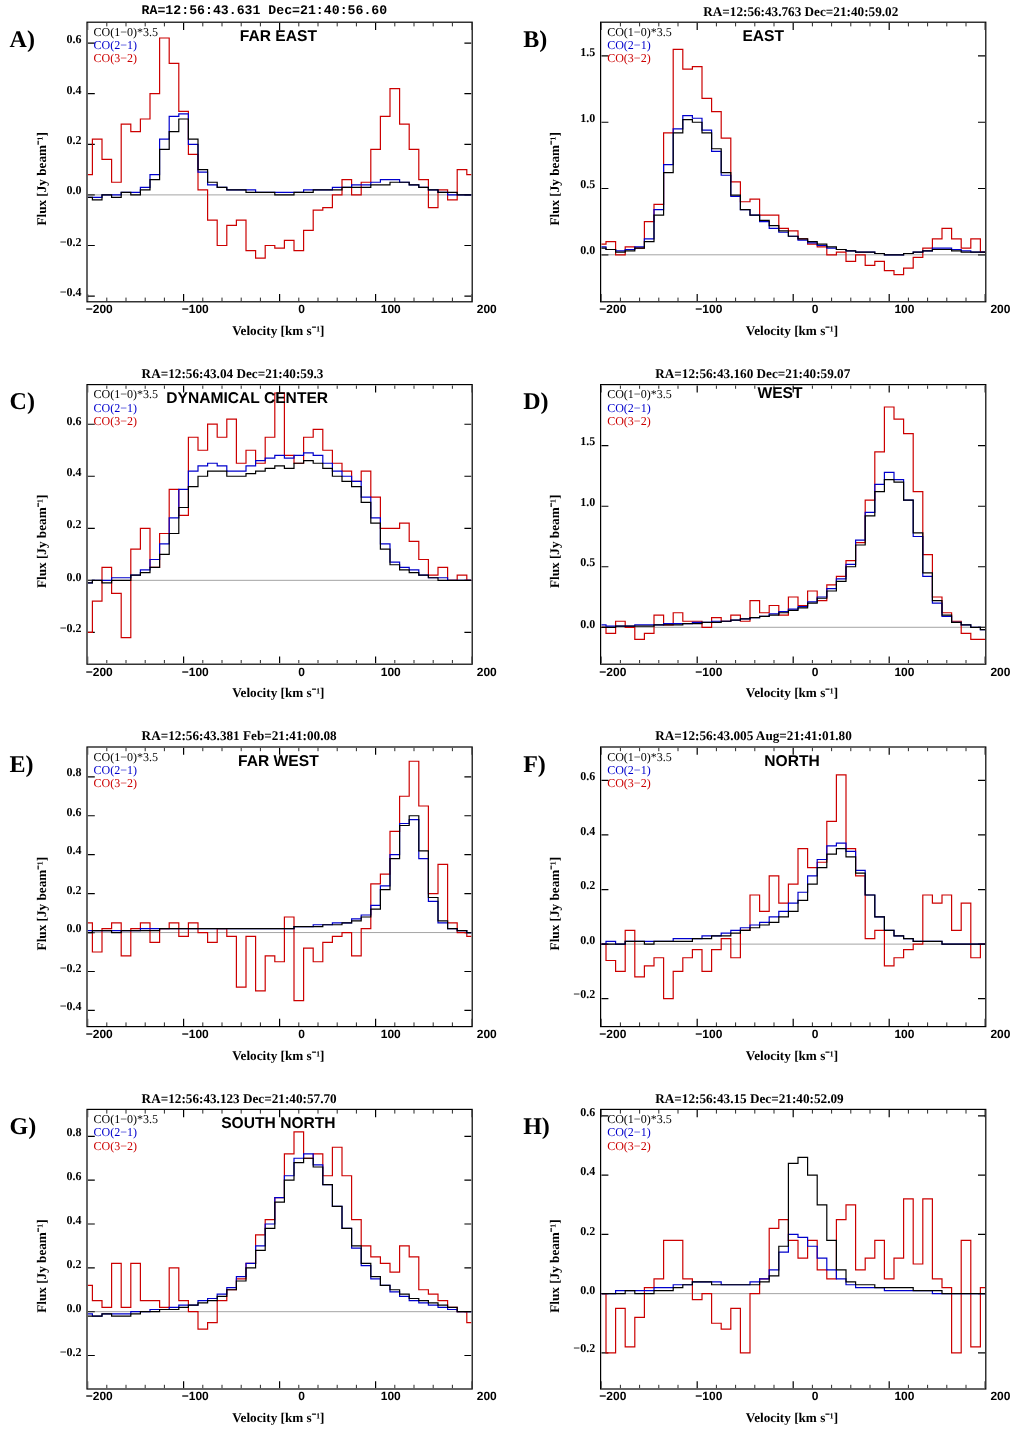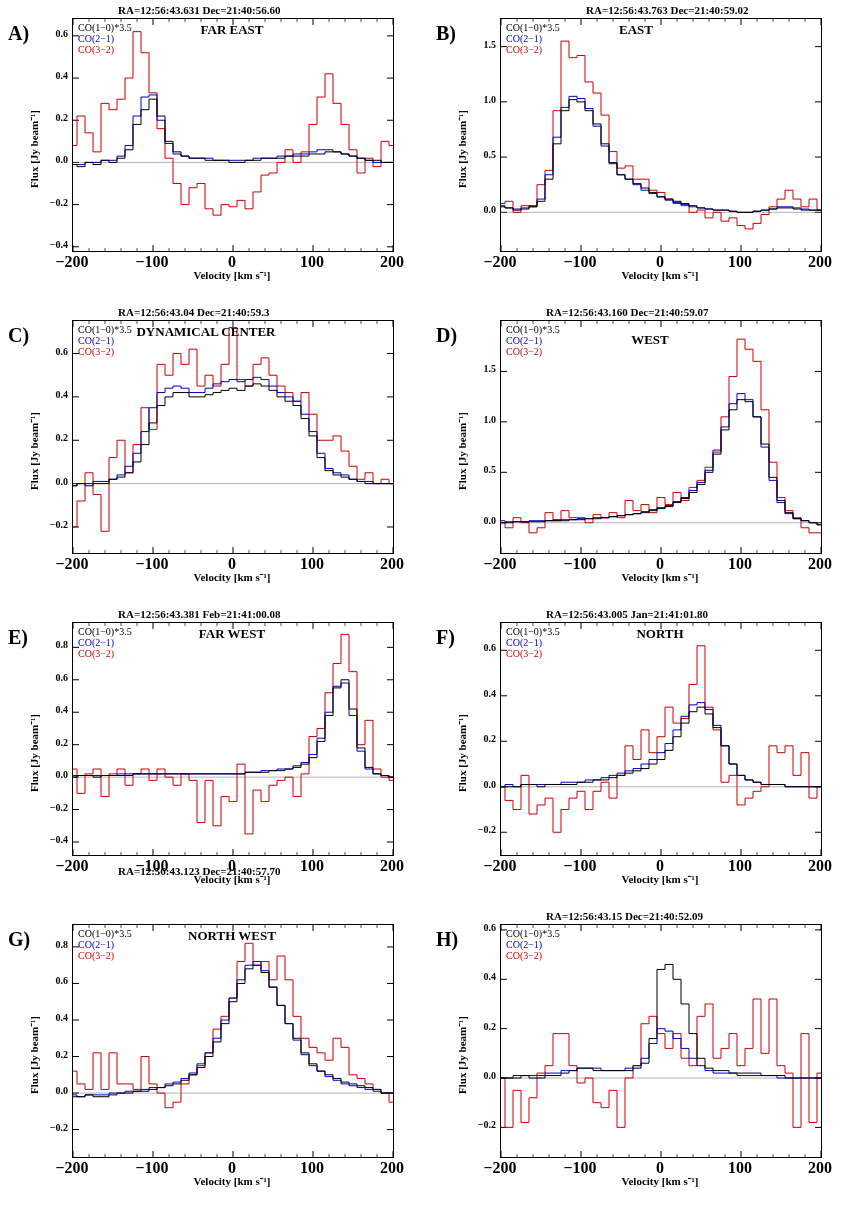--- a/index.html
+++ b/index.html
@@ -12,48 +12,48 @@
   .coordtitle{
     position:absolute;font-family:"Liberation Serif",serif;
     font-size:11px;font-weight:bold;white-space:nowrap;color:#000;
   }
   .plotbox{position:absolute;border:1px solid #000;background:#fff;overflow:hidden;}
   .legend{position:absolute;font-family:"Liberation Serif",serif;font-size:10px;line-height:11px;white-space:nowrap;}
   .leg1{color:#000;}
   .leg2{color:#0000cc;}
   .leg3{color:#cc0000;}
   .paneltitle{
-    position:absolute;font-family:Liberation Serif, serif;font-size:13px;
+    position:absolute;font-family:Liberation Sans, sans-serif;font-size:13px;
     font-weight:bold;white-space:nowrap;color:#000;
   }
   .xlabel{
     position:absolute;font-family:"Liberation Serif",serif;font-size:11px;
     font-weight:bold;white-space:nowrap;color:#000;text-align:center;
   }
   .ylabel{
     position:absolute;font-family:"Liberation Serif",serif;font-size:11px;
     font-weight:bold;white-space:nowrap;color:#000;
     transform:rotate(-90deg);transform-origin:left top;
   }
   .xtick{
-    position:absolute;font-family:Liberation Serif, serif;font-size:16px;
-    font-weight:bold;white-space:nowrap;color:#000;text-align:center;
+    position:absolute;font-family:Liberation Sans, sans-serif;font-size:10px;
+    font-weight:bold;white-space:nowrap;color:#000;text-align:right;
   }
   .ytick{
     position:absolute;font-family:"Liberation Serif",serif;font-size:10px;
     font-weight:bold;white-space:nowrap;color:#000;text-align:right;
   }
   svg{display:block;}
 </style>
 </head>
 <body>
 
 <div id="sheet">
     <div class="panel-letter" style="left: 8px; top: 22px;">A)</div>
-    <div class="coordtitle" style="left: 118px; top: 4px;">RA=12:56:43.631  Dec=21:40:56.60</div>
+    <div class="coordtitle" style="left: 118px; top: 4px; font-family: Liberation Mono, monospace;">RA=12:56:43.631  Dec=21:40:56.60</div>
     <div class="plotbox" style="left: 72px; top: 18px; width: 320px; height: 232px;">
       <svg width="320" height="232">
         <line x1="0" x2="0" y1="0" y2="6" stroke="#000" stroke-width="1"></line>
         <line x1="0" x2="0" y1="232" y2="226" stroke="#000" stroke-width="1"></line>
         <line x1="80" x2="80" y1="0" y2="6" stroke="#000" stroke-width="1"></line>
         <line x1="80" x2="80" y1="232" y2="226" stroke="#000" stroke-width="1"></line>
         <line x1="160" x2="160" y1="0" y2="6" stroke="#000" stroke-width="1"></line>
         <line x1="160" x2="160" y1="232" y2="226" stroke="#000" stroke-width="1"></line>
         <line x1="240" x2="240" y1="0" y2="6" stroke="#000" stroke-width="1"></line>
         <line x1="240" x2="240" y1="232" y2="226" stroke="#000" stroke-width="1"></line>
@@ -343,21 +343,21 @@
         <path d="M0.00,201.74 L4.00,201.74 L4.00,206.78 L12.00,206.78 L12.00,196.70 L20.00,196.70 L20.00,201.74 L28.00,201.74 L28.00,211.83 L36.00,211.83 L36.00,206.78 L44.00,206.78 L44.00,191.65 L52.00,191.65 L52.00,199.72 L60.00,199.72 L60.00,189.63 L68.00,189.63 L68.00,196.70 L76.00,196.70 L76.00,196.70 L84.00,196.70 L84.00,201.74 L92.00,201.74 L92.00,193.67 L100.00,193.67 L100.00,196.70 L108.00,196.70 L108.00,191.65 L116.00,191.65 L116.00,196.70 L124.00,196.70 L124.00,179.55 L132.00,179.55 L132.00,189.63 L140.00,189.63 L140.00,183.58 L148.00,183.58 L148.00,191.65 L156.00,191.65 L156.00,176.52 L164.00,176.52 L164.00,183.58 L172.00,183.58 L172.00,171.48 L180.00,171.48 L180.00,179.55 L188.00,179.55 L188.00,166.43 L196.00,166.43 L196.00,159.37 L204.00,159.37 L204.00,146.26 L212.00,146.26 L212.00,131.13 L220.00,131.13 L220.00,95.83 L228.00,95.83 L228.00,55.48 L236.00,55.48 L236.00,18.16 L244.00,18.16 L244.00,28.24 L252.00,28.24 L252.00,40.35 L260.00,40.35 L260.00,88.77 L268.00,88.77 L268.00,141.22 L276.00,141.22 L276.00,176.52 L284.00,176.52 L284.00,189.63 L292.00,189.63 L292.00,196.70 L300.00,196.70 L300.00,206.78 L308.00,206.78 L308.00,211.83 L316.00,211.83 L316.00,211.83 L320.00,211.83" fill="none" stroke="#cc0000" stroke-width="1"></path>
         <path d="M0.00,199.72 L4.00,199.72 L4.00,200.73 L12.00,200.73 L12.00,200.73 L20.00,200.73 L20.00,200.73 L28.00,200.73 L28.00,199.72 L36.00,199.72 L36.00,199.72 L44.00,199.72 L44.00,199.72 L52.00,199.72 L52.00,198.71 L60.00,198.71 L60.00,198.71 L68.00,198.71 L68.00,198.71 L76.00,198.71 L76.00,197.70 L84.00,197.70 L84.00,197.70 L92.00,197.70 L92.00,196.70 L100.00,196.70 L100.00,196.70 L108.00,196.70 L108.00,195.69 L116.00,195.69 L116.00,194.68 L124.00,194.68 L124.00,193.67 L132.00,193.67 L132.00,192.66 L140.00,192.66 L140.00,190.64 L148.00,190.64 L148.00,188.63 L156.00,188.63 L156.00,186.61 L164.00,186.61 L164.00,184.59 L172.00,184.59 L172.00,180.56 L180.00,180.56 L180.00,176.52 L188.00,176.52 L188.00,169.46 L196.00,169.46 L196.00,161.39 L204.00,161.39 L204.00,149.29 L212.00,149.29 L212.00,129.11 L220.00,129.11 L220.00,105.91 L228.00,105.91 L228.00,82.71 L236.00,82.71 L236.00,72.63 L244.00,72.63 L244.00,78.68 L252.00,78.68 L252.00,95.83 L260.00,95.83 L260.00,126.09 L268.00,126.09 L268.00,159.37 L276.00,159.37 L276.00,181.57 L284.00,181.57 L284.00,192.66 L292.00,192.66 L292.00,197.70 L300.00,197.70 L300.00,199.72 L308.00,199.72 L308.00,201.74 L316.00,201.74 L316.00,203.76 L320.00,203.76" fill="none" stroke="#0000cc" stroke-width="1"></path>
         <path d="M0.00,201.74 L4.00,201.74 L4.00,201.74 L12.00,201.74 L12.00,200.73 L20.00,200.73 L20.00,200.73 L28.00,200.73 L28.00,200.73 L36.00,200.73 L36.00,200.73 L44.00,200.73 L44.00,199.72 L52.00,199.72 L52.00,199.72 L60.00,199.72 L60.00,199.72 L68.00,199.72 L68.00,198.71 L76.00,198.71 L76.00,198.71 L84.00,198.71 L84.00,197.70 L92.00,197.70 L92.00,197.70 L100.00,197.70 L100.00,196.70 L108.00,196.70 L108.00,195.69 L116.00,195.69 L116.00,194.68 L124.00,194.68 L124.00,193.67 L132.00,193.67 L132.00,192.66 L140.00,192.66 L140.00,191.65 L148.00,191.65 L148.00,189.63 L156.00,189.63 L156.00,187.62 L164.00,187.62 L164.00,185.60 L172.00,185.60 L172.00,181.57 L180.00,181.57 L180.00,177.53 L188.00,177.53 L188.00,171.48 L196.00,171.48 L196.00,163.41 L204.00,163.41 L204.00,151.30 L212.00,151.30 L212.00,133.15 L220.00,133.15 L220.00,108.94 L228.00,108.94 L228.00,88.77 L236.00,88.77 L236.00,78.68 L244.00,78.68 L244.00,80.70 L252.00,80.70 L252.00,95.83 L260.00,95.83 L260.00,123.06 L268.00,123.06 L268.00,156.35 L276.00,156.35 L276.00,179.55 L284.00,179.55 L284.00,191.65 L292.00,191.65 L292.00,197.70 L300.00,197.70 L300.00,199.72 L308.00,199.72 L308.00,201.74 L316.00,201.74 L316.00,203.76 L320.00,203.76" fill="none" stroke="#000000" stroke-width="1"></path>
       </svg>
     </div>
     <div class="legend" style="left: 506px; top: 324px;">
       <div class="leg1">CO(1−0)*3.5</div>
       <div class="leg2">CO(2−1)</div>
       <div class="leg3">CO(3−2)</div>
     </div>
-    <div class="paneltitle" style="left: 500px; top: 332px; width: 300px; text-align: center;">WEST</div>
+    <div class="paneltitle" style="left: 500px; top: 320px; width: 300px; text-align: center;">WEST</div>
     <div class="xtick" style="left: 478px; top: 555px; width: 44px;">−200</div>
     <div class="xtick" style="left: 558px; top: 555px; width: 44px;">−100</div>
     <div class="xtick" style="left: 638px; top: 555px; width: 44px;">0</div>
     <div class="xtick" style="left: 718px; top: 555px; width: 44px;">100</div>
     <div class="xtick" style="left: 798px; top: 555px; width: 44px;">200</div>
     <div class="ytick" style="left: 464px; top: 514.739px; width: 32px;">0.0</div>
     <div class="ytick" style="left: 464px; top: 464.304px; width: 32px;">0.5</div>
     <div class="ytick" style="left: 464px; top: 413.87px; width: 32px;">1.0</div>
     <div class="ytick" style="left: 464px; top: 363.435px; width: 32px;">1.5</div>
     <div class="xlabel" style="left: 500px; top: 569px; width: 320px;">Velocity [km s⁻¹]</div>
@@ -442,21 +442,21 @@
     <div class="ytick" style="left: 36px; top: 834.021px; width: 32px;">−0.4</div>
     <div class="ytick" style="left: 36px; top: 801.573px; width: 32px;">−0.2</div>
     <div class="ytick" style="left: 36px; top: 769.126px; width: 32px;">0.0</div>
     <div class="ytick" style="left: 36px; top: 736.678px; width: 32px;">0.2</div>
     <div class="ytick" style="left: 36px; top: 704.231px; width: 32px;">0.4</div>
     <div class="ytick" style="left: 36px; top: 671.783px; width: 32px;">0.6</div>
     <div class="ytick" style="left: 36px; top: 639.336px; width: 32px;">0.8</div>
     <div class="xlabel" style="left: 72px; top: 871px; width: 320px;">Velocity [km s⁻¹]</div>
     <div class="ylabel" style="left: 26px; top: 792px;">Flux [Jy beam⁻¹]</div>
     <div class="panel-letter" style="left: 436px; top: 626px;">F)</div>
-    <div class="coordtitle" style="left: 546px; top: 608px;">RA=12:56:43.005  Jan=21:41:01.80</div>
+    <div class="coordtitle" style="left: 546px; top: 608px;">RA=12:56:43.005  Aug=21:41:01.80</div>
     <div class="plotbox" style="left: 500px; top: 622px; width: 320px; height: 232px;">
       <svg width="320" height="232">
         <line x1="0" x2="0" y1="0" y2="6" stroke="#000" stroke-width="1"></line>
         <line x1="0" x2="0" y1="232" y2="226" stroke="#000" stroke-width="1"></line>
         <line x1="80" x2="80" y1="0" y2="6" stroke="#000" stroke-width="1"></line>
         <line x1="80" x2="80" y1="232" y2="226" stroke="#000" stroke-width="1"></line>
         <line x1="160" x2="160" y1="0" y2="6" stroke="#000" stroke-width="1"></line>
         <line x1="160" x2="160" y1="232" y2="226" stroke="#000" stroke-width="1"></line>
         <line x1="240" x2="240" y1="0" y2="6" stroke="#000" stroke-width="1"></line>
         <line x1="240" x2="240" y1="232" y2="226" stroke="#000" stroke-width="1"></line>
@@ -522,21 +522,21 @@
     <div class="xtick" style="left: 718px; top: 857px; width: 44px;">100</div>
     <div class="xtick" style="left: 798px; top: 857px; width: 44px;">200</div>
     <div class="ytick" style="left: 464px; top: 824.255px; width: 32px;">−0.2</div>
     <div class="ytick" style="left: 464px; top: 778.765px; width: 32px;">0.0</div>
     <div class="ytick" style="left: 464px; top: 733.275px; width: 32px;">0.2</div>
     <div class="ytick" style="left: 464px; top: 687.784px; width: 32px;">0.4</div>
     <div class="ytick" style="left: 464px; top: 642.294px; width: 32px;">0.6</div>
     <div class="xlabel" style="left: 500px; top: 871px; width: 320px;">Velocity [km s⁻¹]</div>
     <div class="ylabel" style="left: 454px; top: 792px;">Flux [Jy beam⁻¹]</div>
     <div class="panel-letter" style="left: 8px; top: 928px;">G)</div>
-    <div class="coordtitle" style="left: 118px; top: 865px;">RA=12:56:43.123  Dec=21:40:57.70</div>
+    <div class="coordtitle" style="left: 118px; top: 910px;">RA=12:56:43.123  Dec=21:40:57.70</div>
     <div class="plotbox" style="left: 72px; top: 924px; width: 320px; height: 232px;">
       <svg width="320" height="232">
         <line x1="0" x2="0" y1="0" y2="6" stroke="#000" stroke-width="1"></line>
         <line x1="0" x2="0" y1="232" y2="226" stroke="#000" stroke-width="1"></line>
         <line x1="80" x2="80" y1="0" y2="6" stroke="#000" stroke-width="1"></line>
         <line x1="80" x2="80" y1="232" y2="226" stroke="#000" stroke-width="1"></line>
         <line x1="160" x2="160" y1="0" y2="6" stroke="#000" stroke-width="1"></line>
         <line x1="160" x2="160" y1="232" y2="226" stroke="#000" stroke-width="1"></line>
         <line x1="240" x2="240" y1="0" y2="6" stroke="#000" stroke-width="1"></line>
         <line x1="240" x2="240" y1="232" y2="226" stroke="#000" stroke-width="1"></line>
@@ -590,21 +590,21 @@
         <path d="M0.00,146.14 L4.00,146.14 L4.00,158.93 L12.00,158.93 L12.00,164.41 L20.00,164.41 L20.00,127.87 L28.00,127.87 L28.00,164.41 L36.00,164.41 L36.00,127.87 L44.00,127.87 L44.00,158.93 L52.00,158.93 L52.00,158.93 L60.00,158.93 L60.00,164.41 L68.00,164.41 L68.00,131.53 L76.00,131.53 L76.00,158.93 L84.00,158.93 L84.00,168.06 L92.00,168.06 L92.00,182.68 L100.00,182.68 L100.00,177.20 L108.00,177.20 L108.00,158.93 L116.00,158.93 L116.00,149.80 L124.00,149.80 L124.00,140.66 L132.00,140.66 L132.00,127.87 L140.00,127.87 L140.00,104.13 L148.00,104.13 L148.00,91.34 L156.00,91.34 L156.00,73.07 L164.00,73.07 L164.00,36.54 L172.00,36.54 L172.00,18.27 L180.00,18.27 L180.00,40.19 L188.00,40.19 L188.00,36.54 L196.00,36.54 L196.00,54.80 L204.00,54.80 L204.00,31.06 L212.00,31.06 L212.00,54.80 L220.00,54.80 L220.00,91.34 L228.00,91.34 L228.00,113.26 L236.00,113.26 L236.00,122.39 L244.00,122.39 L244.00,127.87 L252.00,127.87 L252.00,135.18 L260.00,135.18 L260.00,113.26 L268.00,113.26 L268.00,122.39 L276.00,122.39 L276.00,149.80 L284.00,149.80 L284.00,153.45 L292.00,153.45 L292.00,158.93 L300.00,158.93 L300.00,164.41 L308.00,164.41 L308.00,168.06 L316.00,168.06 L316.00,177.20 L320.00,177.20" fill="none" stroke="#cc0000" stroke-width="1"></path>
         <path d="M0.00,169.89 L4.00,169.89 L4.00,171.72 L12.00,171.72 L12.00,169.89 L20.00,169.89 L20.00,169.89 L28.00,169.89 L28.00,169.89 L36.00,169.89 L36.00,168.06 L44.00,168.06 L44.00,168.06 L52.00,168.06 L52.00,166.24 L60.00,166.24 L60.00,166.24 L68.00,166.24 L68.00,164.41 L76.00,164.41 L76.00,162.58 L84.00,162.58 L84.00,162.58 L92.00,162.58 L92.00,158.93 L100.00,158.93 L100.00,157.10 L108.00,157.10 L108.00,153.45 L116.00,153.45 L116.00,147.97 L124.00,147.97 L124.00,138.83 L132.00,138.83 L132.00,127.87 L140.00,127.87 L140.00,113.26 L148.00,113.26 L148.00,94.99 L156.00,94.99 L156.00,73.07 L164.00,73.07 L164.00,54.80 L172.00,54.80 L172.00,40.19 L180.00,40.19 L180.00,36.54 L188.00,36.54 L188.00,45.67 L196.00,45.67 L196.00,62.11 L204.00,62.11 L204.00,80.38 L212.00,80.38 L212.00,98.65 L220.00,98.65 L220.00,115.09 L228.00,115.09 L228.00,129.70 L236.00,129.70 L236.00,140.66 L244.00,140.66 L244.00,146.14 L252.00,146.14 L252.00,151.62 L260.00,151.62 L260.00,155.28 L268.00,155.28 L268.00,158.93 L276.00,158.93 L276.00,160.76 L284.00,160.76 L284.00,162.58 L292.00,162.58 L292.00,164.41 L300.00,164.41 L300.00,166.24 L308.00,166.24 L308.00,168.06 L316.00,168.06 L316.00,168.06 L320.00,168.06" fill="none" stroke="#0000cc" stroke-width="1"></path>
         <path d="M0.00,171.72 L4.00,171.72 L4.00,171.72 L12.00,171.72 L12.00,169.89 L20.00,169.89 L20.00,171.72 L28.00,171.72 L28.00,171.72 L36.00,171.72 L36.00,169.89 L44.00,169.89 L44.00,168.06 L52.00,168.06 L52.00,168.06 L60.00,168.06 L60.00,166.24 L68.00,166.24 L68.00,166.24 L76.00,166.24 L76.00,164.41 L84.00,164.41 L84.00,162.58 L92.00,162.58 L92.00,160.76 L100.00,160.76 L100.00,158.93 L108.00,158.93 L108.00,155.28 L116.00,155.28 L116.00,149.80 L124.00,149.80 L124.00,142.49 L132.00,142.49 L132.00,131.53 L140.00,131.53 L140.00,116.91 L148.00,116.91 L148.00,98.65 L156.00,98.65 L156.00,76.72 L164.00,76.72 L164.00,58.46 L172.00,58.46 L172.00,43.84 L180.00,43.84 L180.00,40.19 L188.00,40.19 L188.00,47.50 L196.00,47.50 L196.00,62.11 L204.00,62.11 L204.00,80.38 L212.00,80.38 L212.00,98.65 L220.00,98.65 L220.00,113.26 L228.00,113.26 L228.00,127.87 L236.00,127.87 L236.00,138.83 L244.00,138.83 L244.00,146.14 L252.00,146.14 L252.00,149.80 L260.00,149.80 L260.00,153.45 L268.00,153.45 L268.00,157.10 L276.00,157.10 L276.00,158.93 L284.00,158.93 L284.00,160.76 L292.00,160.76 L292.00,162.58 L300.00,162.58 L300.00,164.41 L308.00,164.41 L308.00,168.06 L316.00,168.06 L316.00,168.06 L320.00,168.06" fill="none" stroke="#000000" stroke-width="1"></path>
       </svg>
     </div>
     <div class="legend" style="left: 78px; top: 928px;">
       <div class="leg1">CO(1−0)*3.5</div>
       <div class="leg2">CO(2−1)</div>
       <div class="leg3">CO(3−2)</div>
     </div>
-    <div class="paneltitle" style="left: 72px; top: 928px; width: 320px; text-align: center;">NORTH WEST</div>
+    <div class="paneltitle" style="left: 72px; top: 928px; width: 320px; text-align: center;">SOUTH NORTH</div>
     <div class="xtick" style="left: 50px; top: 1159px; width: 44px;">−200</div>
     <div class="xtick" style="left: 130px; top: 1159px; width: 44px;">−100</div>
     <div class="xtick" style="left: 210px; top: 1159px; width: 44px;">0</div>
     <div class="xtick" style="left: 290px; top: 1159px; width: 44px;">100</div>
     <div class="xtick" style="left: 370px; top: 1159px; width: 44px;">200</div>
     <div class="ytick" style="left: 36px; top: 1121.6px; width: 32px;">−0.2</div>
     <div class="ytick" style="left: 36px; top: 1085.06px; width: 32px;">0.0</div>
     <div class="ytick" style="left: 36px; top: 1048.53px; width: 32px;">0.2</div>
     <div class="ytick" style="left: 36px; top: 1011.99px; width: 32px;">0.4</div>
     <div class="ytick" style="left: 36px; top: 975.457px; width: 32px;">0.6</div>

